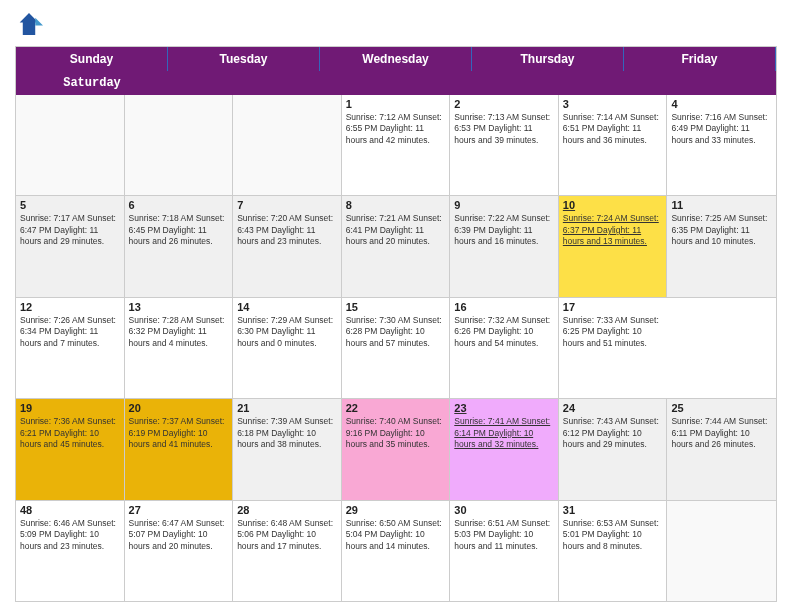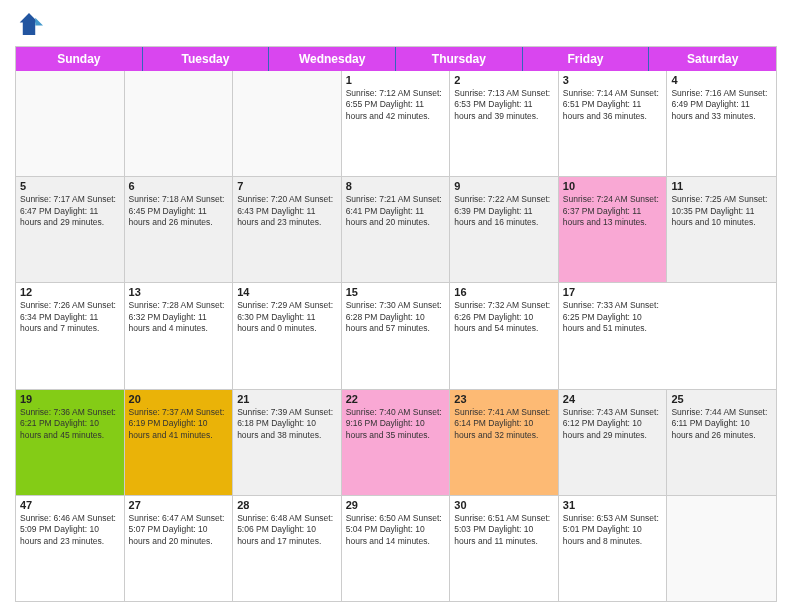--- a/index.html
+++ b/index.html
@@ -54,32 +54,32 @@
       color: #555;
     }
     .calendar {
       flex: 1;
       display: flex;
       flex-direction: column;
       border: 1px solid #ccc;
     }
     .cal-header {
       display: grid;
-      grid-template-columns: repeat(6, 1fr);
-      background: #d946ef;
+      grid-template-columns: repeat(5, 1fr);
+      background: #701a75;
     }
     .cal-header-cell {
       color: #fff;
       font-size: 12px;
       font-weight: bold;
       text-align: center;
       padding: 5px 2px;
       border-right: 1px solid #3366bb;
     }
-    .cal-header-cell:last-child { border-right: none; }
+    .cal-header-cell:last-child { border-right: none; font-family: Liberation Mono, monospace; }
     .cal-body {
       flex: 1;
       display: flex;
       flex-direction: column;
     }
     .cal-row {
       display: grid;
       grid-template-columns: repeat(7, 1fr);
       flex: 1;
       border-top: 1px solid #ccc;
@@ -204,31 +204,31 @@
 Daylight: 11 hours
 and 20 minutes.</div>
           </div>
           <div class="cal-cell shaded" style="background: rgb(240, 240, 240);">
             <div class="day-number">9</div>
             <div class="day-info">Sunrise: 7:22 AM
 Sunset: 6:39 PM
 Daylight: 11 hours
 and 16 minutes.</div>
           </div>
-          <div class="cal-cell shaded" style="background: #f9a8d4;">
+          <div class="cal-cell shaded" style="background: #fde047; text-decoration: underline;">
             <div class="day-number">10</div>
             <div class="day-info">Sunrise: 7:24 AM
 Sunset: 6:37 PM
 Daylight: 11 hours
 and 13 minutes.</div>
           </div>
           <div class="cal-cell shaded" style="background: rgb(240, 240, 240);">
             <div class="day-number">11</div>
             <div class="day-info">Sunrise: 7:25 AM
-Sunset: 10:35 PM
+Sunset: 6:35 PM
 Daylight: 11 hours
 and 10 minutes.</div>
           </div>
         </div>
         <div class="cal-row">
           <div class="cal-cell">
             <div class="day-number">12</div>
             <div class="day-info">Sunrise: 7:26 AM
 Sunset: 6:34 PM
 Daylight: 11 hours
@@ -264,21 +264,21 @@
           </div>
           <div class="cal-cell">
             <div class="day-number">17</div>
             <div class="day-info">Sunrise: 7:33 AM
 Sunset: 6:25 PM
 Daylight: 10 hours
 and 51 minutes.</div>
           </div>
         </div>
         <div class="cal-row">
-          <div class="cal-cell shaded" style="background: #84cc16;">
+          <div class="cal-cell shaded" style="background: #eab308;">
             <div class="day-number">19</div>
             <div class="day-info">Sunrise: 7:36 AM
 Sunset: 6:21 PM
 Daylight: 10 hours
 and 45 minutes.</div>
           </div>
           <div class="cal-cell shaded" style="background: #eab308;">
             <div class="day-number">20</div>
             <div class="day-info">Sunrise: 7:37 AM
 Sunset: 6:19 PM
@@ -292,21 +292,21 @@
 Daylight: 10 hours
 and 38 minutes.</div>
           </div>
           <div class="cal-cell shaded" style="background: #f9a8d4;">
             <div class="day-number">22</div>
             <div class="day-info">Sunrise: 7:40 AM
 Sunset: 9:16 PM
 Daylight: 10 hours
 and 35 minutes.</div>
           </div>
-          <div class="cal-cell shaded" style="background: #fdba74;">
+          <div class="cal-cell shaded" style="background: #f0abfc; text-decoration: underline;">
             <div class="day-number">23</div>
             <div class="day-info">Sunrise: 7:41 AM
 Sunset: 6:14 PM
 Daylight: 10 hours
 and 32 minutes.</div>
           </div>
           <div class="cal-cell shaded" style="background: rgb(240, 240, 240);">
             <div class="day-number">24</div>
             <div class="day-info">Sunrise: 7:43 AM
 Sunset: 6:12 PM
@@ -316,21 +316,21 @@
           <div class="cal-cell shaded" style="background: rgb(240, 240, 240);">
             <div class="day-number">25</div>
             <div class="day-info">Sunrise: 7:44 AM
 Sunset: 6:11 PM
 Daylight: 10 hours
 and 26 minutes.</div>
           </div>
         </div>
         <div class="cal-row">
           <div class="cal-cell">
-            <div class="day-number">47</div>
+            <div class="day-number">48</div>
             <div class="day-info">Sunrise: 6:46 AM
 Sunset: 5:09 PM
 Daylight: 10 hours
 and 23 minutes.</div>
           </div>
           <div class="cal-cell">
             <div class="day-number">27</div>
             <div class="day-info">Sunrise: 6:47 AM
 Sunset: 5:07 PM
 Daylight: 10 hours

